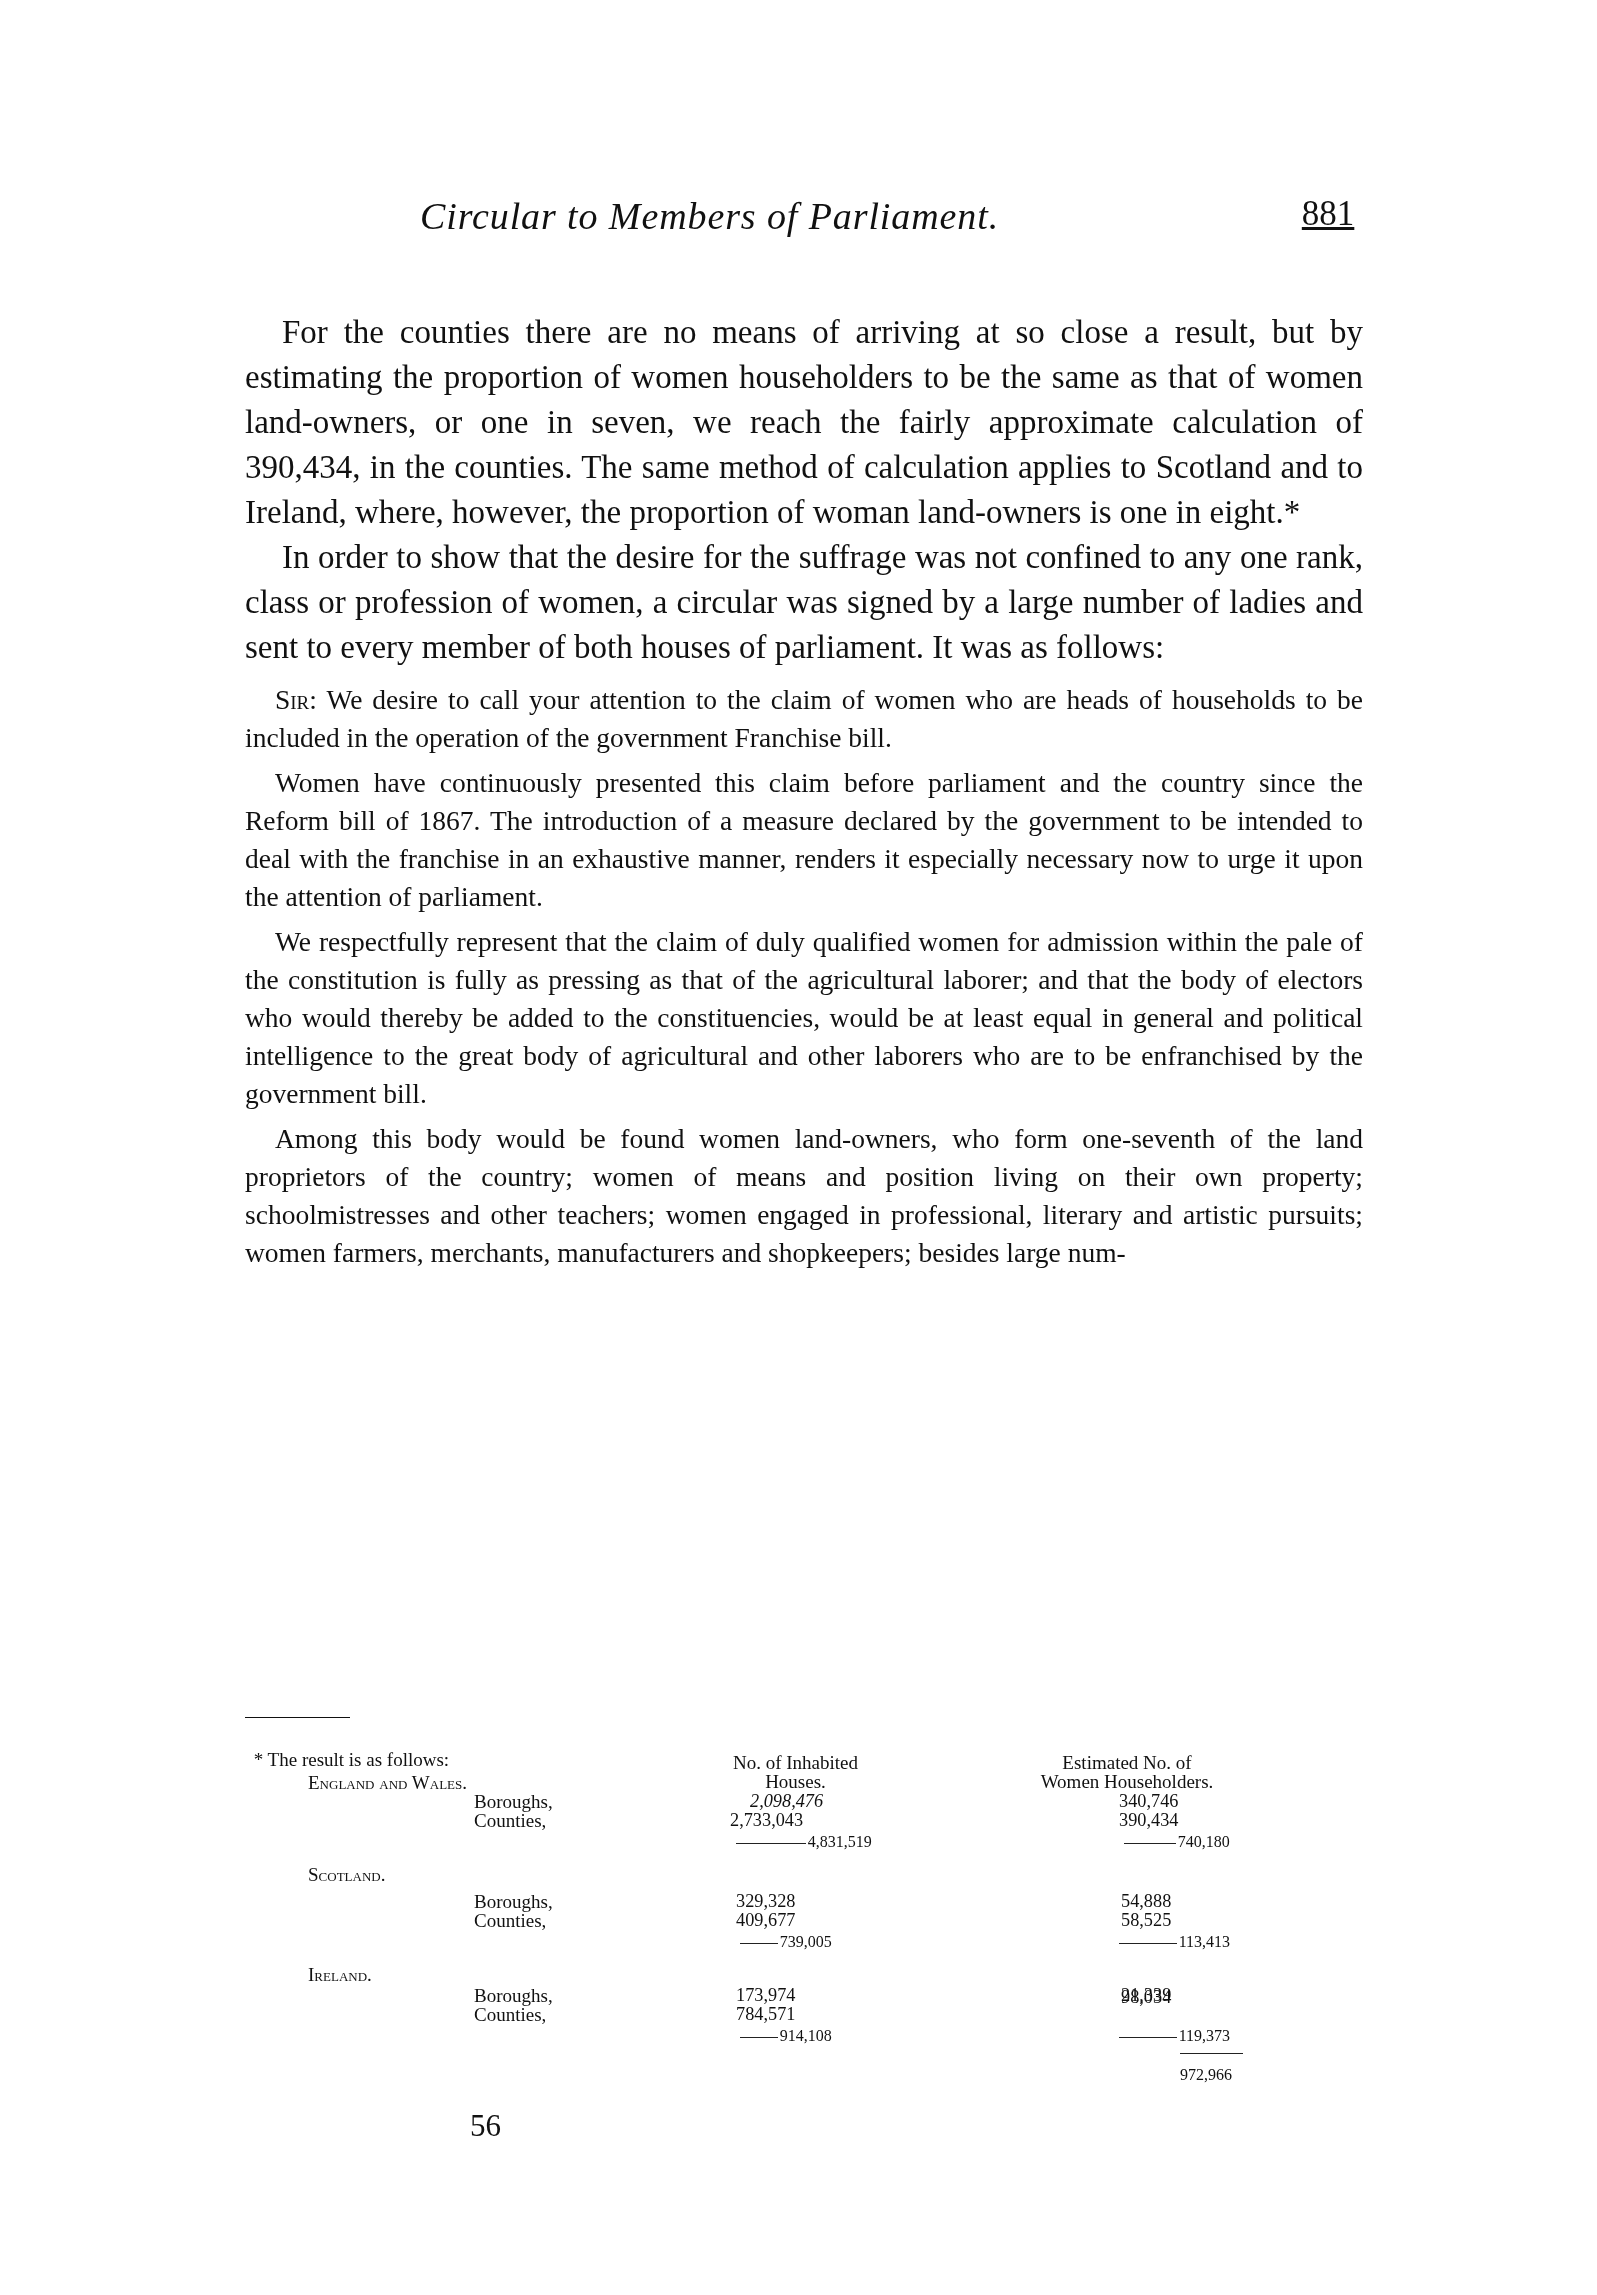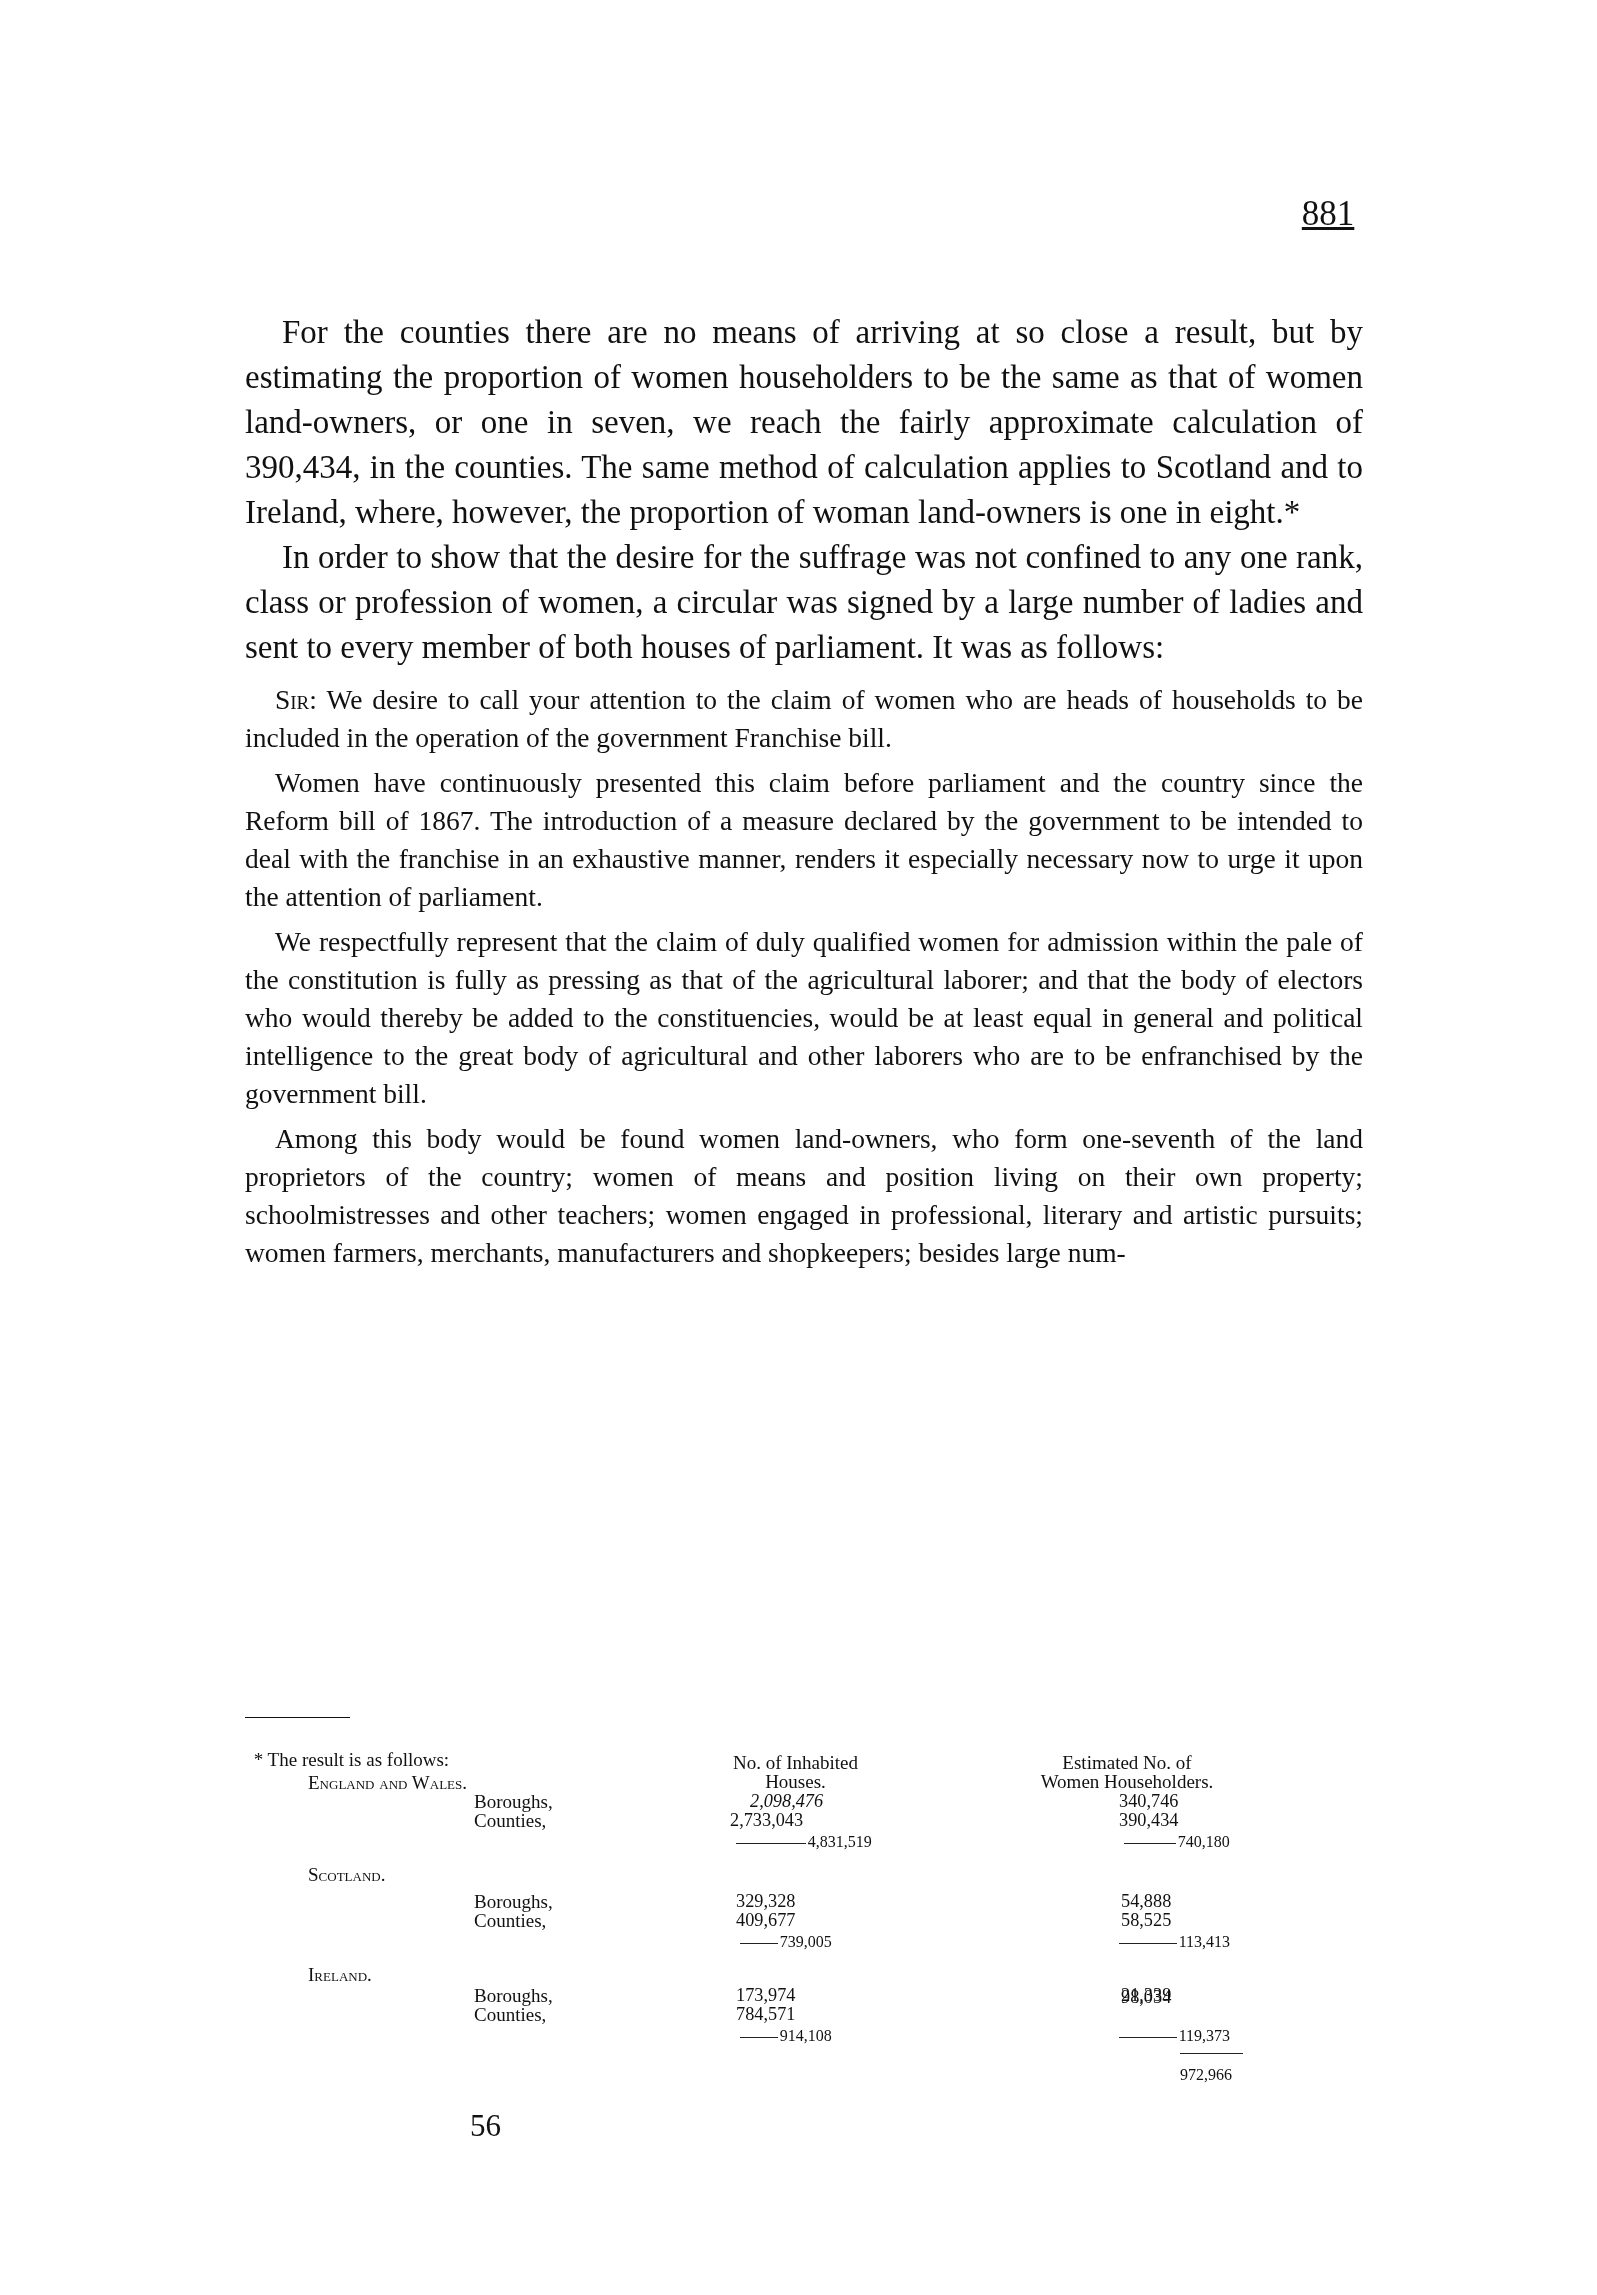--- a/index.html
+++ b/index.html
@@ -32,20 +32,21 @@
   .grand-rule { position: absolute; width: 63px; border-top: 1.7px solid #222; }
 
   .page-number { position: absolute; left: 470px; top: 2108px; font-size: 31px; }
 </style>
 </head>
 <body>
 
 <div class="page">
 
   <div class="running-head">
+    <span class="running-title">Circular to Members of Parliament.</span>
     <span class="folio">881</span>
   </div>
 
   <div class="body">
     <p class="para indent">For the counties there are no means of arriving at so close a result, but by estimating the proportion of women householders to be the same as that of women land-owners, or one in seven, we reach the fairly approximate calculation of 390,434, in the counties. The same method of calculation applies to Scotland and to Ireland, where, however, the proportion of woman land-owners is one in eight.*</p>
     <p class="para indent">In order to show that the desire for the suffrage was not confined to any one rank, class or profession of women, a circular was signed by a large number of ladies and sent to every member of both houses of parliament. It was as follows:</p>
 
     <div class="letter">
       <p class="lpara"><span class="sc">Sir:</span><span> We desire to call your attention to the claim of women who are heads of households to be included in the operation of the government Franchise bill.</span></p>
       <p class="lpara">Women have continuously presented this claim before parliament and the country since the Reform bill of 1867. The introduction of a measure declared by the government to be intended to deal with the franchise in an exhaustive manner, renders it especially necessary now to urge it upon the attention of parliament.</p>

